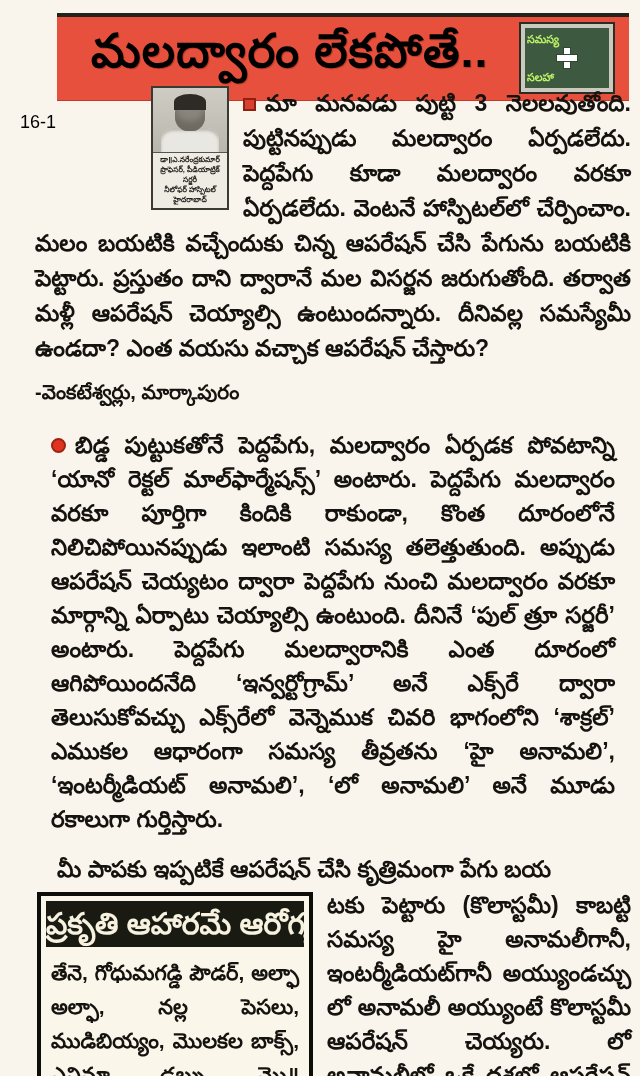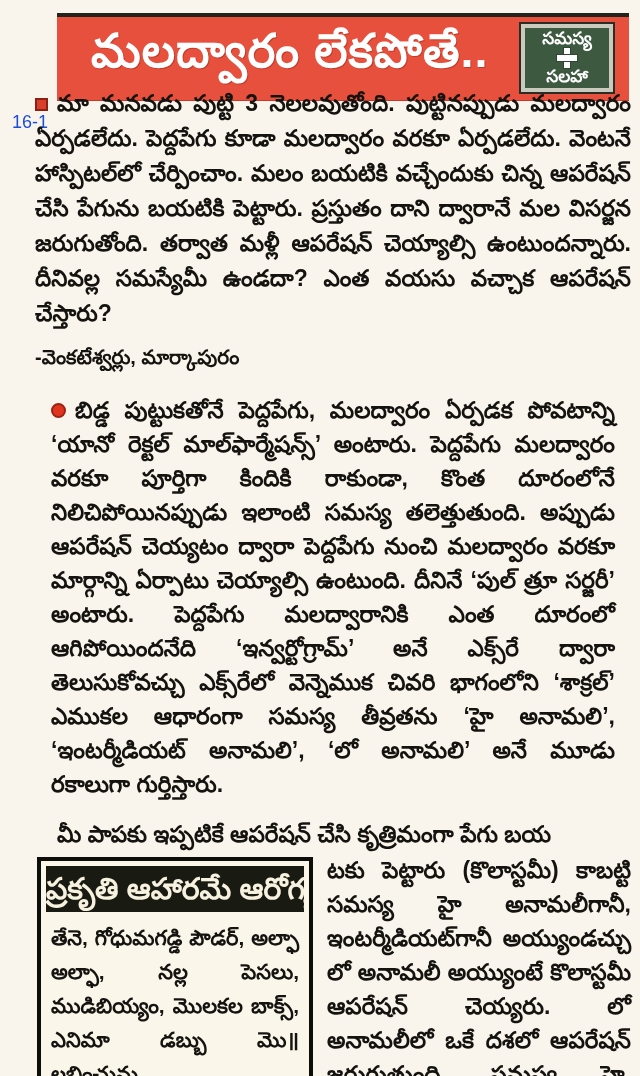--- a/index.html
+++ b/index.html
@@ -10,50 +10,50 @@
     color:#15130f;
   }
   
   .banner{
     position:absolute;left:57px;top:13px;width:572px;height:83px;
     background:#e6503c;border-top:4px solid #20241c;
     box-shadow:0 1px 0 #c8372a;
   }
   .banner-title{
     position:absolute;left:34px;top:6px;
-    font-size:47px;font-weight:bold;color:#ffffff;
+    font-size:47px;font-weight:bold;color:#000000;
     letter-spacing:1px;white-space:nowrap;
     text-shadow:1px 1px 0 rgba(120,20,10,.35);
   }
   .logo-box{
     position:absolute;right:14px;top:5px;width:96px;height:72px;
     background:#c9c9be;border:2px solid #2c2c24;
     box-sizing:border-box;padding:4px;
   }
   .logo-inner{
     position:relative;width:100%;height:100%;background:#3d5a41;
     display:flex;flex-direction:column;justify-content:space-between;
     box-sizing:border-box;padding:1px 2px;
   }
   .logo-row{
-    text-align:center;color:#ffffff;font-weight:bold;font-size:17px;
+    text-align:left;color:#bef264;font-weight:bold;font-size:11px;
     line-height:20px;white-space:nowrap;
   }
   .logo-plus{
     position:absolute;left:50%;top:50%;transform:translate(-50%,-50%);
     width:22px;height:22px;
   }
   .logo-plus .pv,.logo-plus .ph{
     position:absolute;background:#ffffff;border:1px solid #2f4632;box-sizing:border-box;
   }
   .logo-plus .pv{left:7px;top:0;width:8px;height:22px;}
   .logo-plus .ph{left:0;top:7px;width:22px;height:8px;}
   
   .edition{
-    position:absolute;left:12px;top:112px;font-size:18px;color:#1d4ed8;
+    position:absolute;left:20px;top:112px;font-size:18px;color:#000000;
     font-family:"Liberation Sans",sans-serif;
   }
   
   .article{
     position:absolute;left:35px;top:86px;width:596px;
     text-align:justify;
   }
   .tel{font-weight:bold;}
   .q-section{font-size:23px;line-height:35px;}
   .photo-card{
@@ -134,20 +134,33 @@
         </div>
       </div>
     </div>
   </div>
 
   <div class="edition">16-1</div>
 
   <div class="article">
 
     <div class="q-section tel clearfix">
+      <div class="photo-card">
+        <div class="photo-img">
+          <div class="photo-torso"></div>
+          <div class="photo-head"></div>
+          <div class="photo-hair"></div>
+        </div>
+        <div class="photo-caption">
+          <div>డా॥ఎ.నరేంద్రకుమార్</div>
+          <div>ప్రొఫెసర్, పీడియాట్రిక్ సర్జరీ</div>
+          <div>నీలోఫర్ హాస్పిటల్</div>
+          <div>హైదరాబాద్</div>
+        </div>
+      </div>
       <span class="bullet-sq"></span><span>మా మనవడు పుట్టి 3 నెలలవుతోంది. పుట్టినప్పుడు మలద్వారం ఏర్పడలేదు. పెద్దపేగు కూడా మలద్వారం వరకూ ఏర్పడలేదు. వెంటనే హాస్పిటల్‌లో చేర్పించాం. మలం బయటికి వచ్చేందుకు చిన్న ఆపరేషన్ చేసి పేగును బయటికి పెట్టారు. ప్రస్తుతం దాని ద్వారానే మల విసర్జన జరుగుతోంది. తర్వాత మళ్లీ ఆపరేషన్ చెయ్యాల్సి ఉంటుందన్నారు. దీనివల్ల సమస్యేమీ ఉండదా? ఎంత వయసు వచ్చాక ఆపరేషన్ చేస్తారు?</span>
       <div class="byline">-వెంకటేశ్వర్లు, మార్కాపురం</div>
     </div>
 
     <div class="a-section tel">
       <p class="a-para1"><span class="bullet-dot"></span><span>బిడ్డ పుట్టుకతోనే పెద్దపేగు, మలద్వారం ఏర్పడక పోవటాన్ని ‘యానో రెక్టల్ మాల్‌ఫార్మేషన్స్’ అంటారు. పెద్దపేగు మలద్వారం వరకూ పూర్తిగా కిందికి రాకుండా, కొంత దూరంలోనే నిలిచిపోయినప్పుడు ఇలాంటి సమస్య తలెత్తుతుంది. అప్పుడు ఆపరేషన్ చెయ్యటం ద్వారా పెద్దపేగు నుంచి మలద్వారం వరకూ మార్గాన్ని ఏర్పాటు చెయ్యాల్సి ఉంటుంది. దీనినే ‘పుల్ త్రూ సర్జరీ’ అంటారు. పెద్దపేగు మలద్వారానికి ఎంత దూరంలో ఆగిపోయిందనేది ‘ఇన్వర్టోగ్రామ్’ అనే ఎక్స్‌రే ద్వారా తెలుసుకోవచ్చు ఎక్స్‌రేలో వెన్నెముక చివరి భాగంలోని ‘శాక్రల్’ ఎముకల ఆధారంగా సమస్య తీవ్రతను ‘హై అనామలి’, ‘ఇంటర్మీడియట్ అనామలి’, ‘లో అనామలి’ అనే మూడు రకాలుగా గుర్తిస్తారు.</span></p>
 
       <p class="a-para2-intro">మీ పాపకు ఇప్పటికే ఆపరేషన్ చేసి కృత్రిమంగా పేగు బయ</p>
 
       <div class="wrap-section clearfix">

